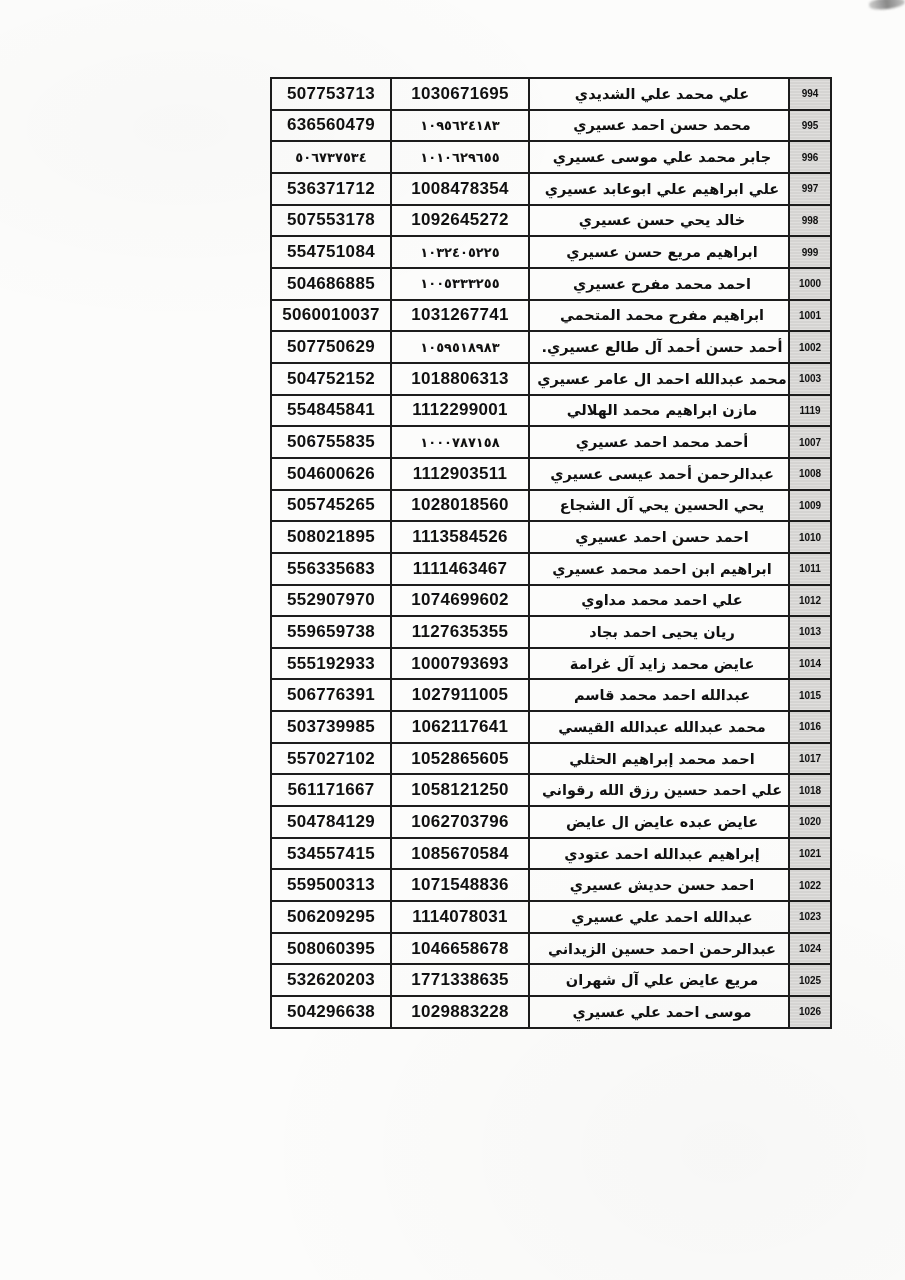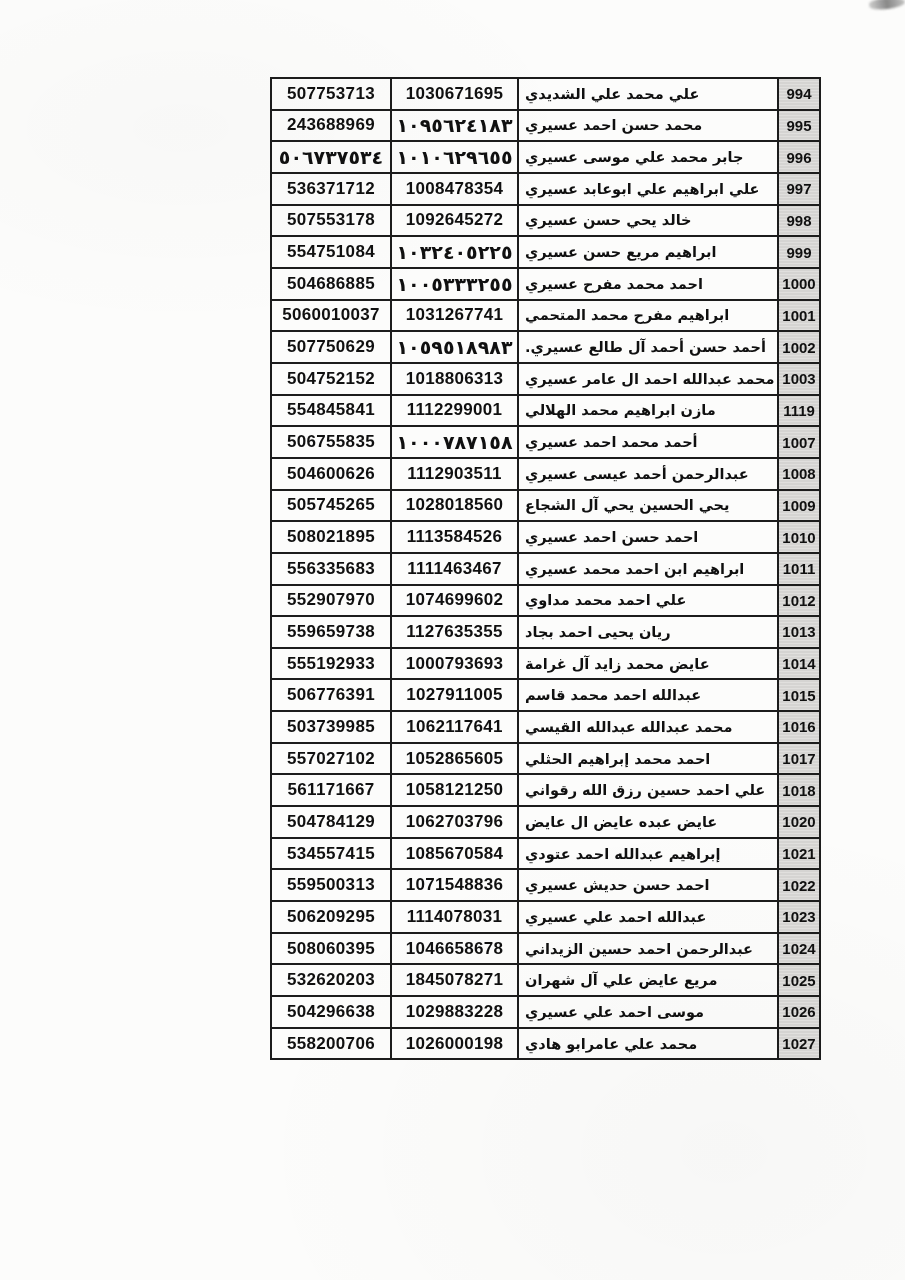--- a/index.html
+++ b/index.html
@@ -34,65 +34,65 @@
     background: transparent;
   }
   .roster td {
     border: 2px solid var(--ink-border, #1c1c1c);
     height: 31.66px;
     overflow: hidden; white-space: nowrap;
     color: var(--ink, #101010);
     vertical-align: middle;
   }
   td.cell-phone { width: 120px; }
-  td.cell-id    { width: 127px; }
+  td.cell-id    { width: 138px; }
   td.cell-name  { width: 260px; }
   td.cell-num   { width: 42px; }
   td.cell-phone, td.cell-id {
     text-align: center;
     font-family: "Liberation Sans", sans-serif;
     font-weight: bold; font-size: 17px;
     letter-spacing: 0.3px;
   }
   td.cell-name {
-    direction: rtl; text-align: left;
+    direction: rtl; text-align: center;
     padding-left: 6px;
     font-family: "DejaVu Sans", sans-serif;
     font-weight: bold; font-size: 14.5px;
   }
   td.cell-num {
     text-align: center;
     font-family: "Liberation Sans", sans-serif;
-    font-weight: bold; font-size: 15px;
+    font-weight: bold; font-size: 10px;
     background:
       repeating-linear-gradient(0deg, rgba(255,255,255,0.25) 0 1px, transparent 1px 3px),
       var(--shade, #d5d4d2);
   }
   
   td.arabic-num {
     font-family: "DejaVu Sans", sans-serif;
-    font-size: 19px; letter-spacing: 3px;
+    font-size: 13px; letter-spacing: 3px;
     font-weight: bold;
   }
 </style>
 </head>
 <body>
 
 <div class="page">
   <div class="smudge"></div>
   <table class="roster">
     <tbody id="rows">
         <tr>
           <td class="cell-phone">507753713</td>
           <td class="cell-id">1030671695</td>
           <td class="cell-name">علي محمد علي الشديدي</td>
           <td class="cell-num">994</td>
         </tr>
         <tr>
-          <td class="cell-phone">243688969</td>
+          <td class="cell-phone">636560479</td>
           <td class="cell-id arabic-num">١٠٩٥٦٢٤١٨٣</td>
           <td class="cell-name">محمد حسن احمد عسيري</td>
           <td class="cell-num">995</td>
         </tr>
         <tr>
           <td class="cell-phone arabic-num">٥٠٦٧٣٧٥٣٤</td>
           <td class="cell-id arabic-num">١٠١٠٦٢٩٦٥٥</td>
           <td class="cell-name">جابر محمد علي موسى عسيري</td>
           <td class="cell-num">996</td>
         </tr>
@@ -241,31 +241,25 @@
           <td class="cell-num">1023</td>
         </tr>
         <tr>
           <td class="cell-phone">508060395</td>
           <td class="cell-id">1046658678</td>
           <td class="cell-name">عبدالرحمن احمد حسين الزيداني</td>
           <td class="cell-num">1024</td>
         </tr>
         <tr>
           <td class="cell-phone">532620203</td>
-          <td class="cell-id">1845078271</td>
+          <td class="cell-id">1771338635</td>
           <td class="cell-name">مريع عايض علي آل شهران</td>
           <td class="cell-num">1025</td>
         </tr>
         <tr>
           <td class="cell-phone">504296638</td>
           <td class="cell-id">1029883228</td>
           <td class="cell-name">موسى احمد علي عسيري</td>
           <td class="cell-num">1026</td>
-        </tr>
-        <tr>
-          <td class="cell-phone">558200706</td>
-          <td class="cell-id">1026000198</td>
-          <td class="cell-name">محمد علي عامرابو هادي</td>
-          <td class="cell-num">1027</td>
         </tr>
       </tbody>
   </table>
 </div>
 
 </body></html>

